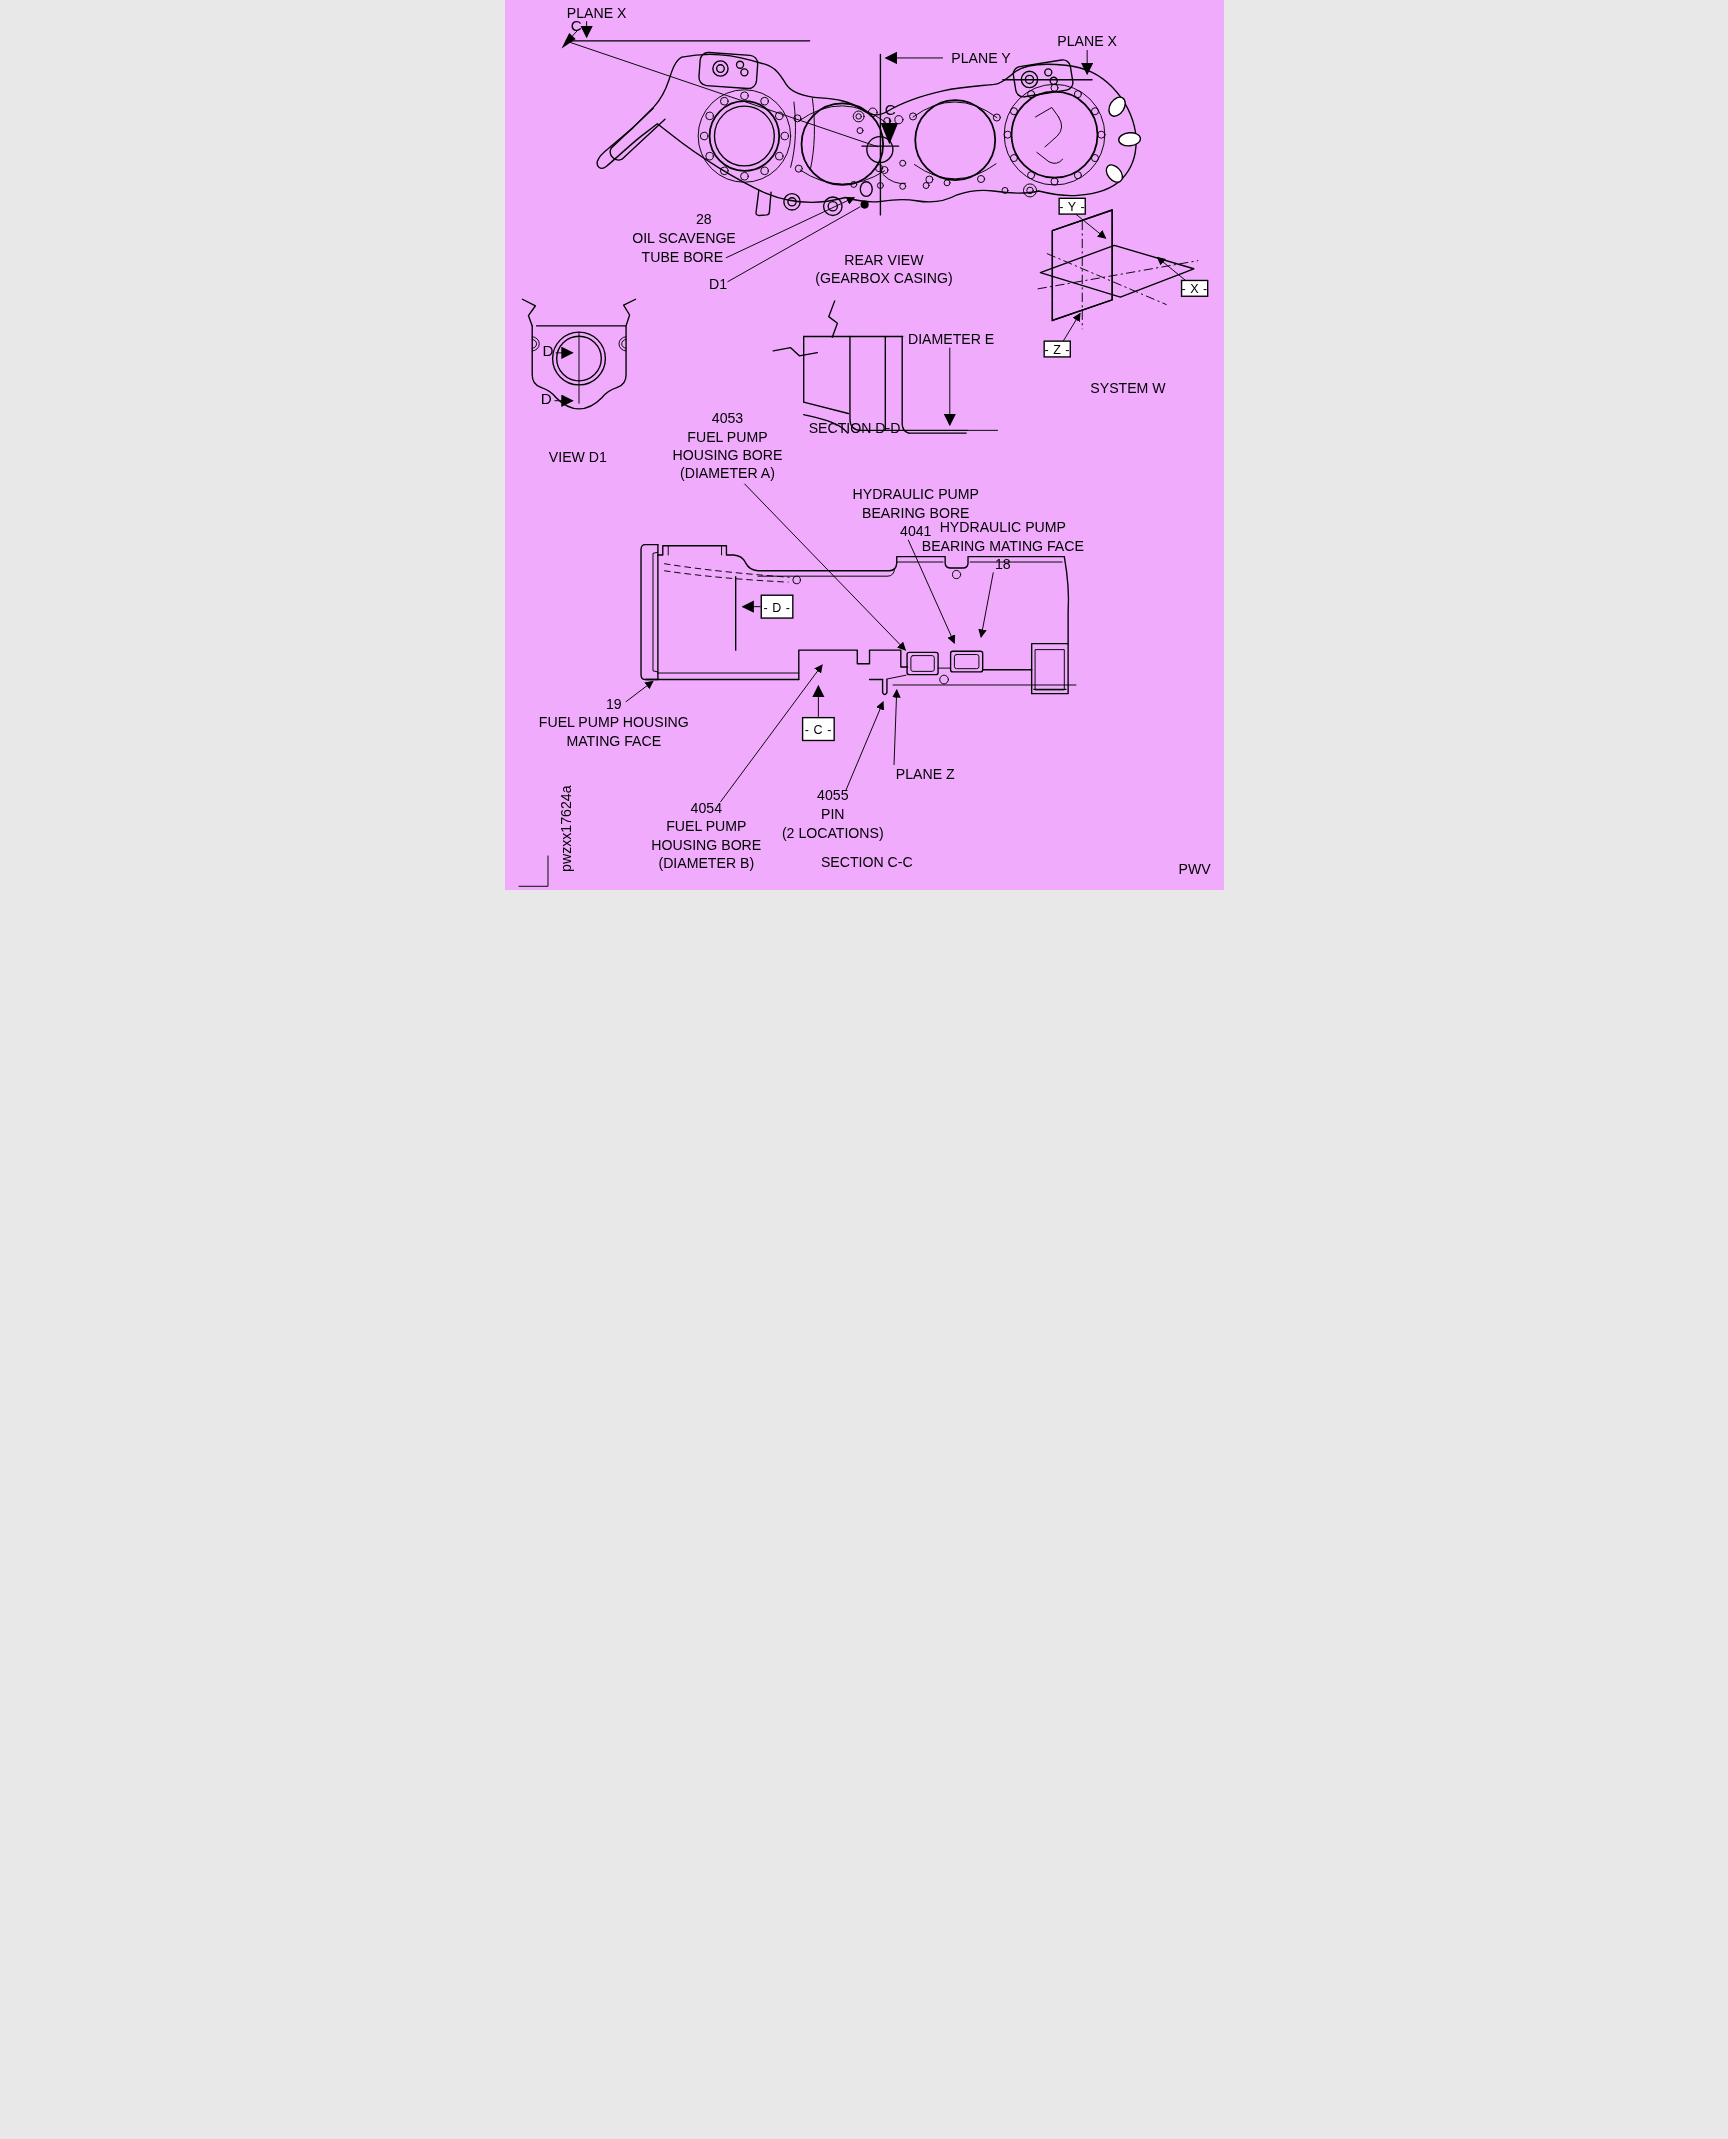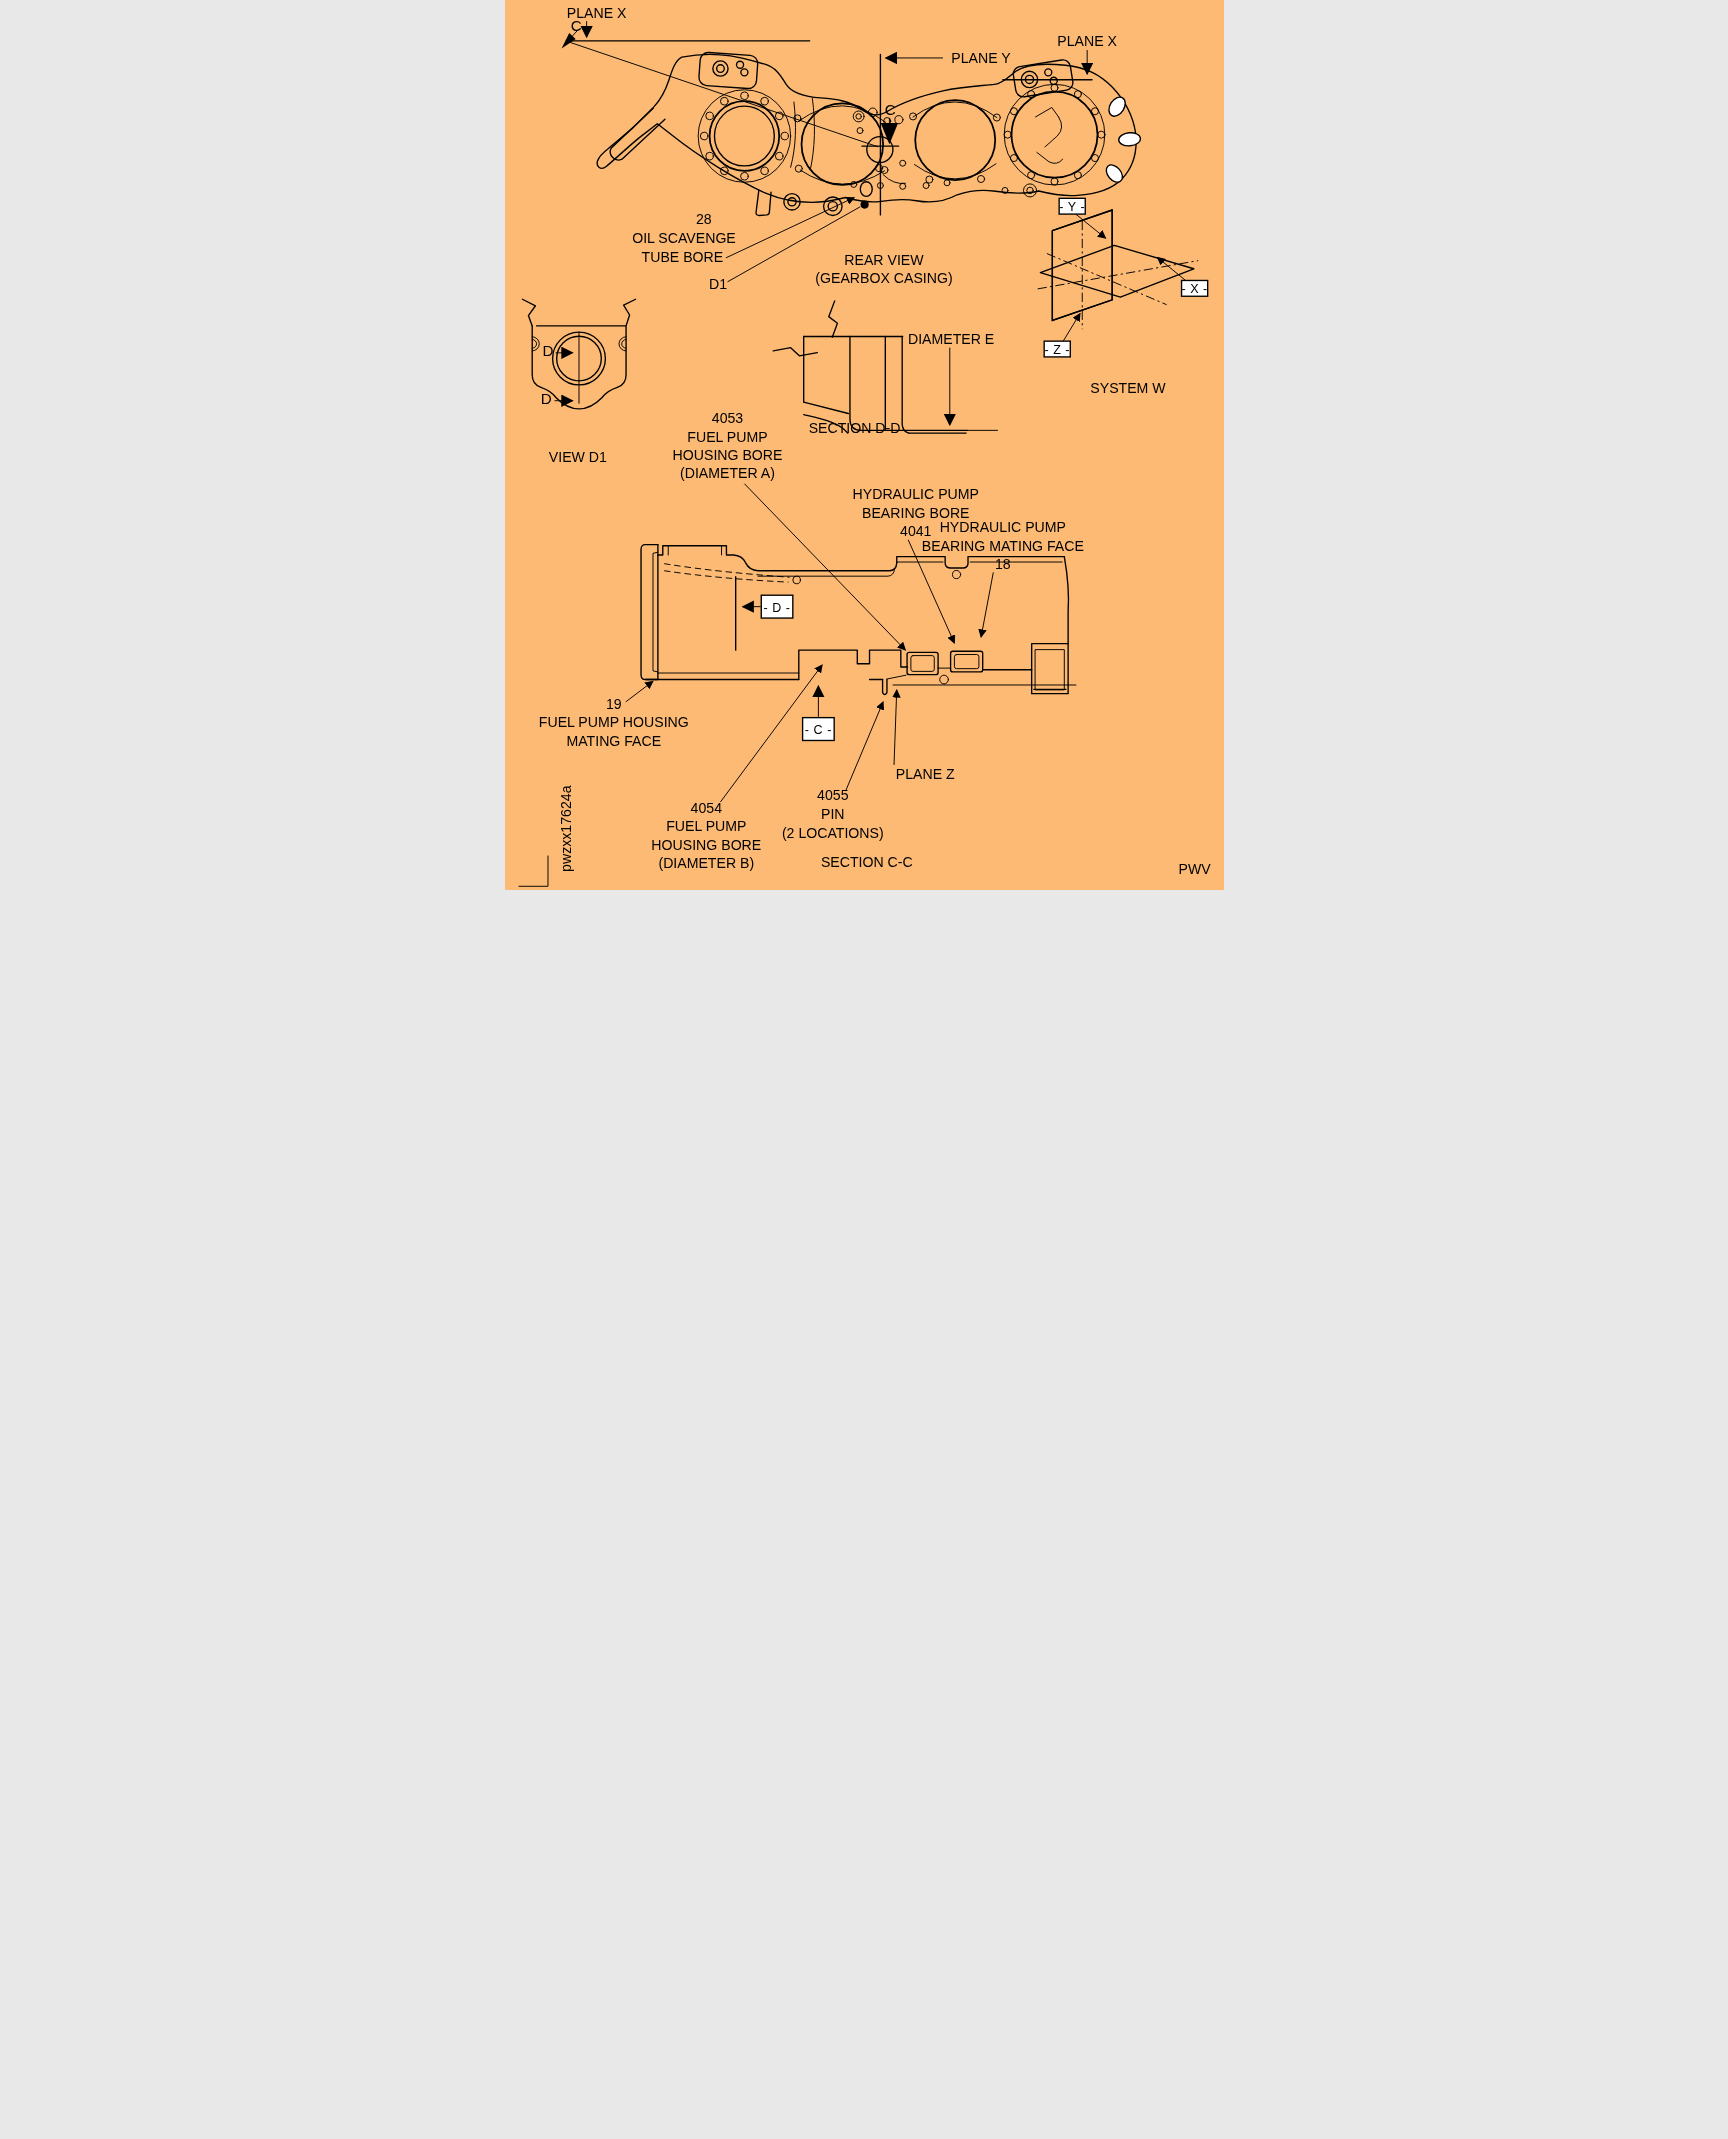--- a/index.html
+++ b/index.html
@@ -2,21 +2,21 @@
 <html style="font-size:10.5px"><head>
 <meta charset="utf-8">
 <style>
   html,body{margin:0;padding:0;background:#e8e8e8;}
   .page{
     position:relative;
     width:100%;
     max-width:719px;
     margin:0 auto;
     aspect-ratio:2643/3273;
-    background:#fdba74;
+    background:#f0abfc;
   }
   svg{position:absolute;inset:0;width:100%;height:100%;display:block;}
   text{
     font-family:"Liberation Sans","DejaVu Sans",sans-serif;
     fill:#000;
     font-size:52px;
   }
   .big{font-size:56px;}
   .datum{font-size:46px;letter-spacing:2px;}
   .ln{stroke:#000;stroke-width:5;fill:none;stroke-linecap:round;stroke-linejoin:round;}

